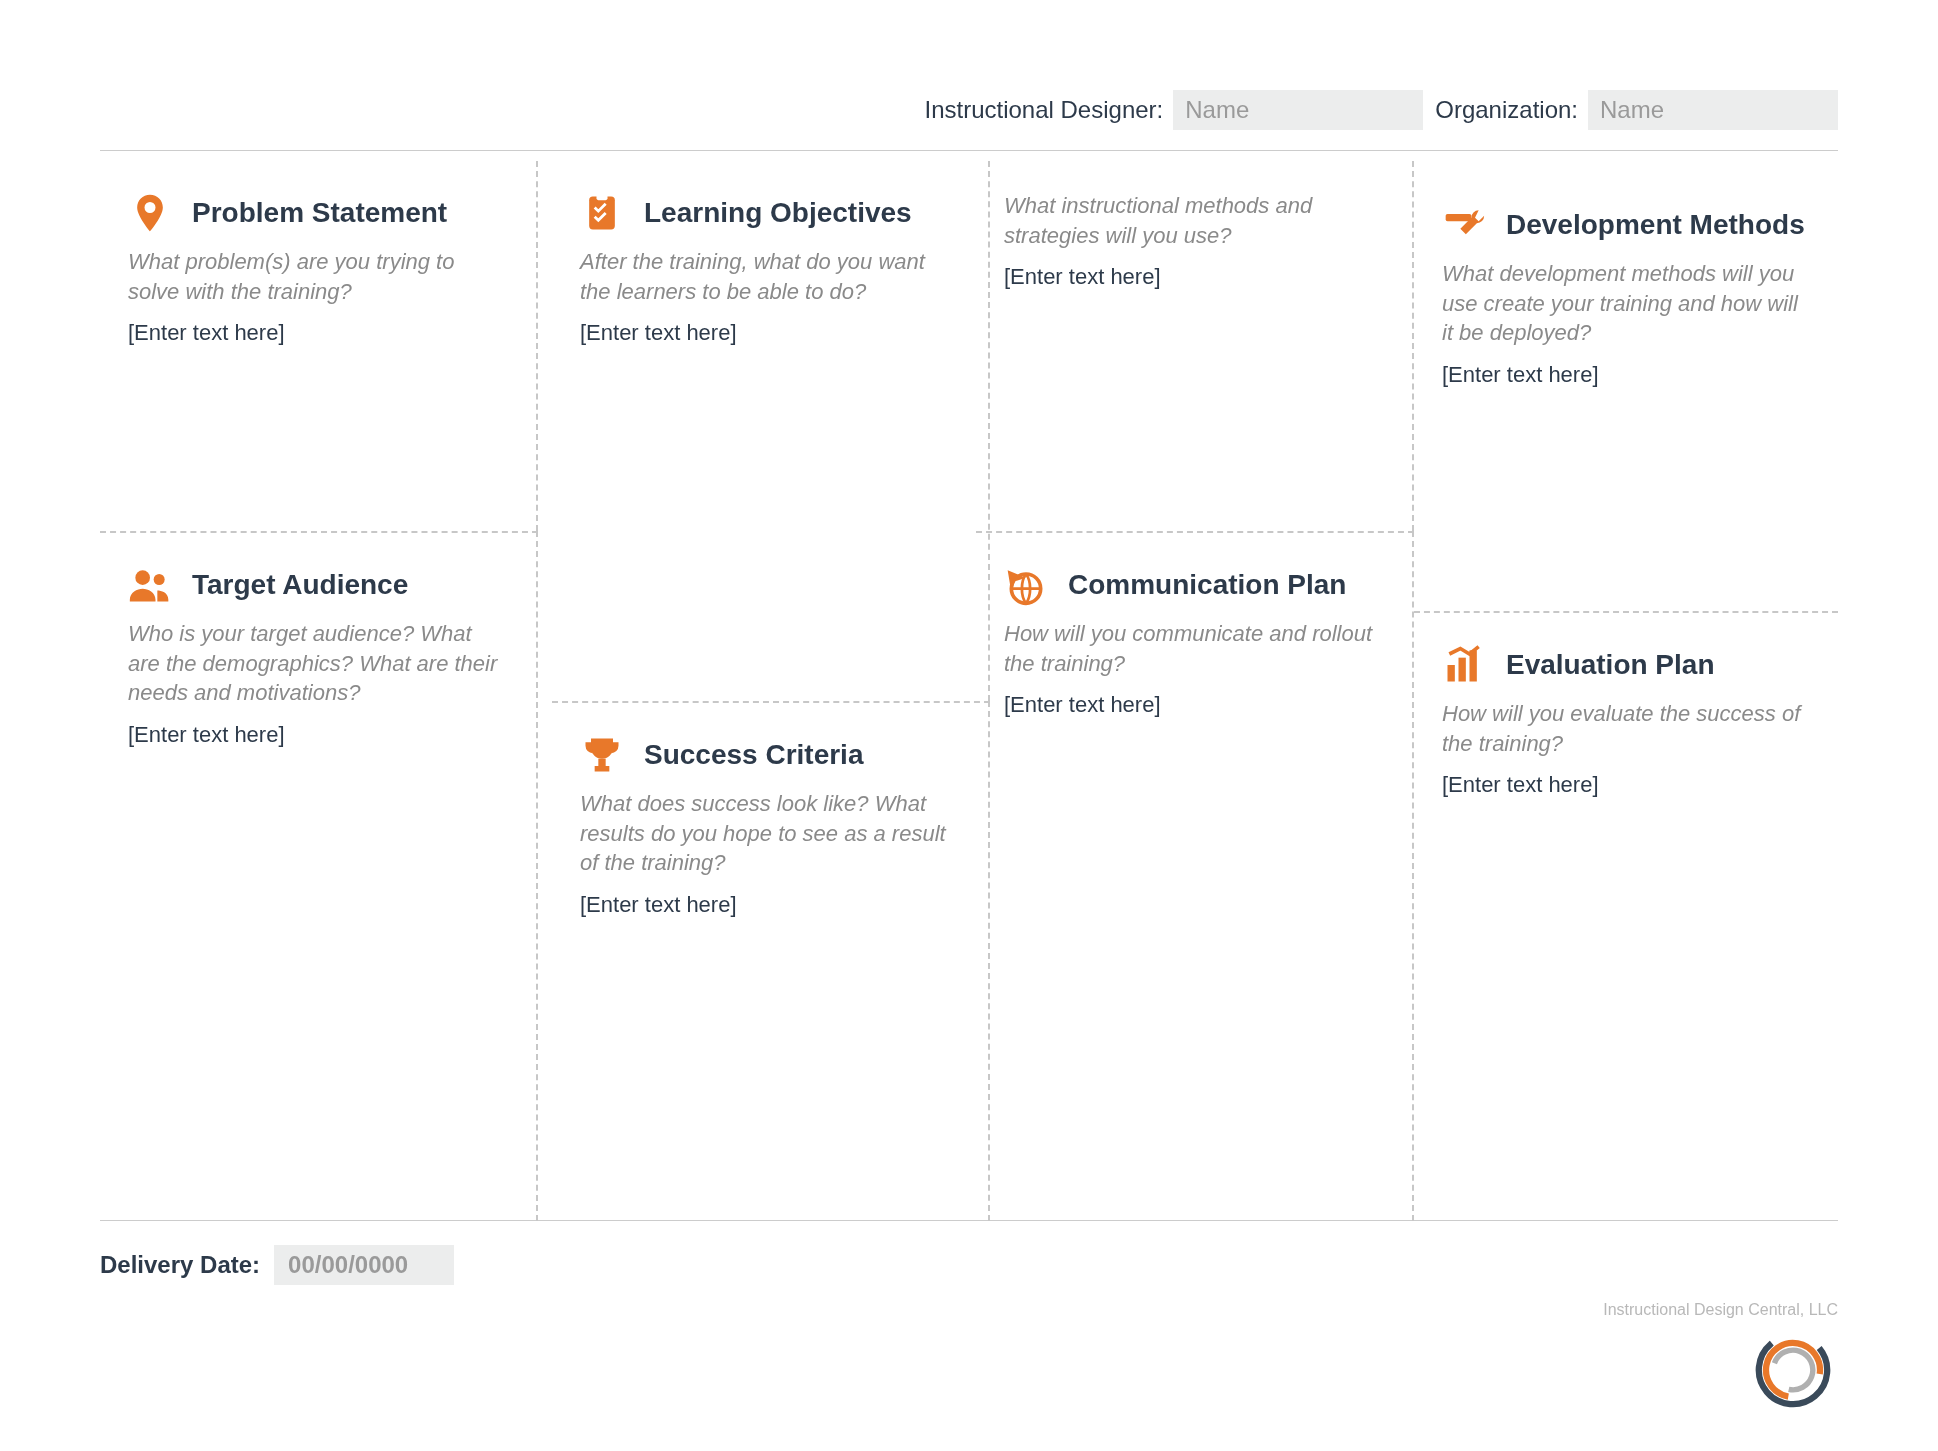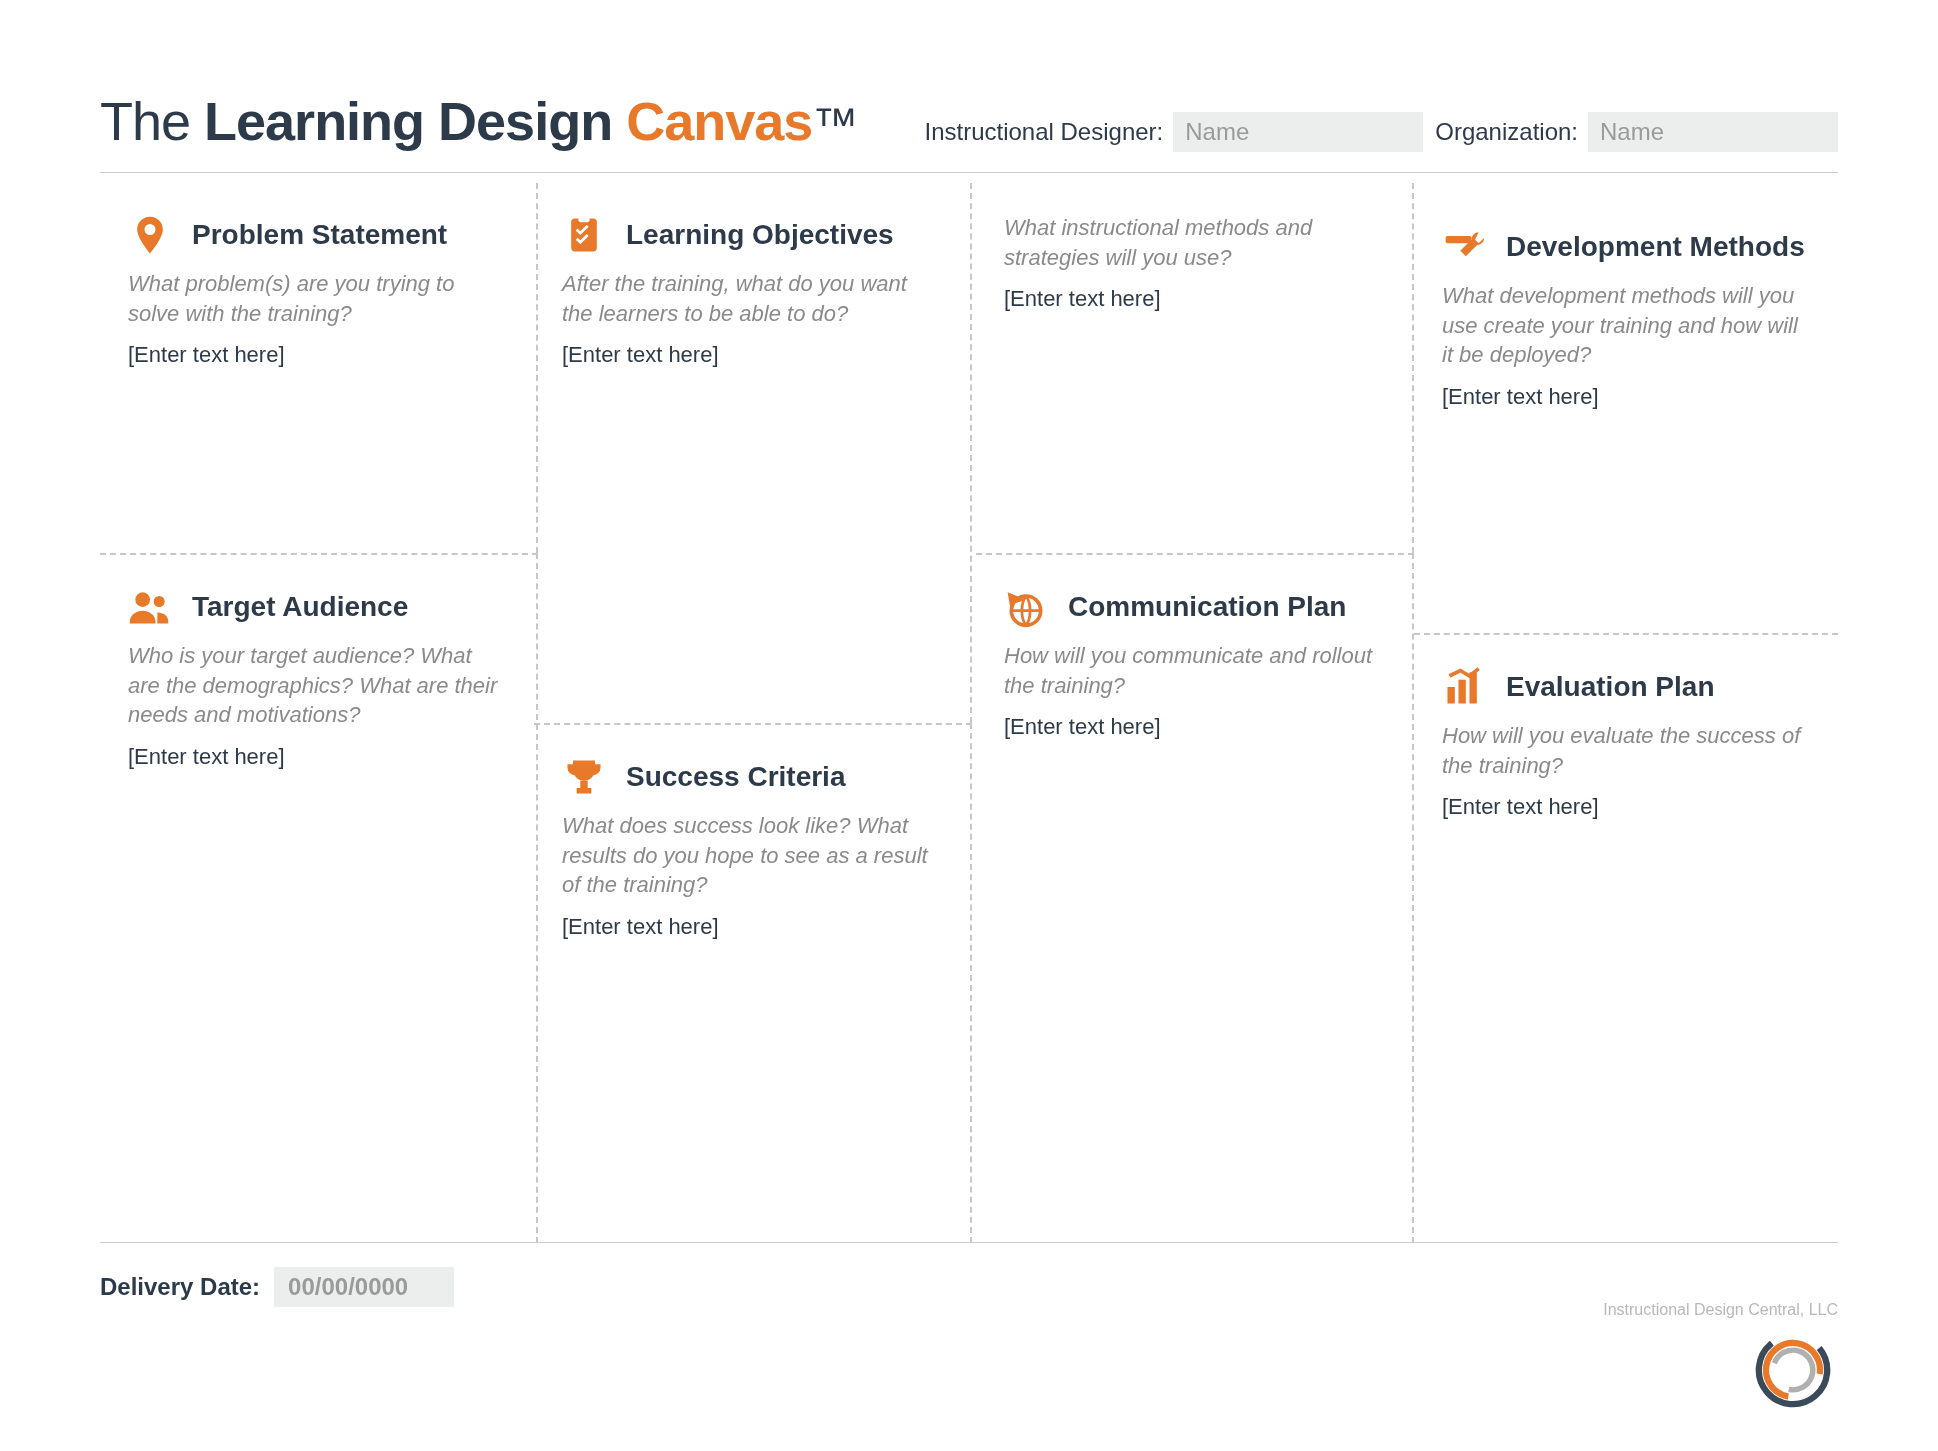--- a/index.html
+++ b/index.html
@@ -76,21 +76,21 @@
     margin-bottom: 14px;
   }
   .cell-entry {
     font-size: 22px;
     color: #2d3a4a;
   }
   .icon { width: 44px; height: 44px; flex: 0 0 auto; color:#e8782a; }
   .icon svg { width: 100%; height: 100%; }
   
   .col1 { left: 0; width: 438px; }
-  .col2 { left: 434px; width: 438px; }
+  .col2 { left: 452px; width: 438px; }
   .col3 { left: 876px; width: 438px; }
   .col4 { left: 1314px; width: 424px; }
   .footer {
     display: flex;
     align-items: center;
     justify-content: space-between;
     padding-top: 24px;
     font-weight: bold;
   }
   .footer-left { display: flex; align-items: baseline; gap: 14px; }
@@ -112,23 +112,20 @@
     align-items:flex-end;
     gap:6px;
   }
   .footer-copy { font-size: 16px; color: #b8b8b8; }
   .logo { width: 90px; height: 90px; }
 </style>
 </head>
 <body>
 
 <div class="header">
-  <div class="title">
-    <span>The </span><span class="bold">Learning Design </span><span class="orange">Canvas</span><span class="tm">™</span>
-  </div>
   <div class="meta">
     <div class="meta-group">
       <span class="meta-label">Instructional Designer:</span>
       <span class="meta-input">Name</span>
     </div>
     <div class="meta-group">
       <span class="meta-label">Organization:</span>
       <span class="meta-input">Name</span>
     </div>
   </div>

